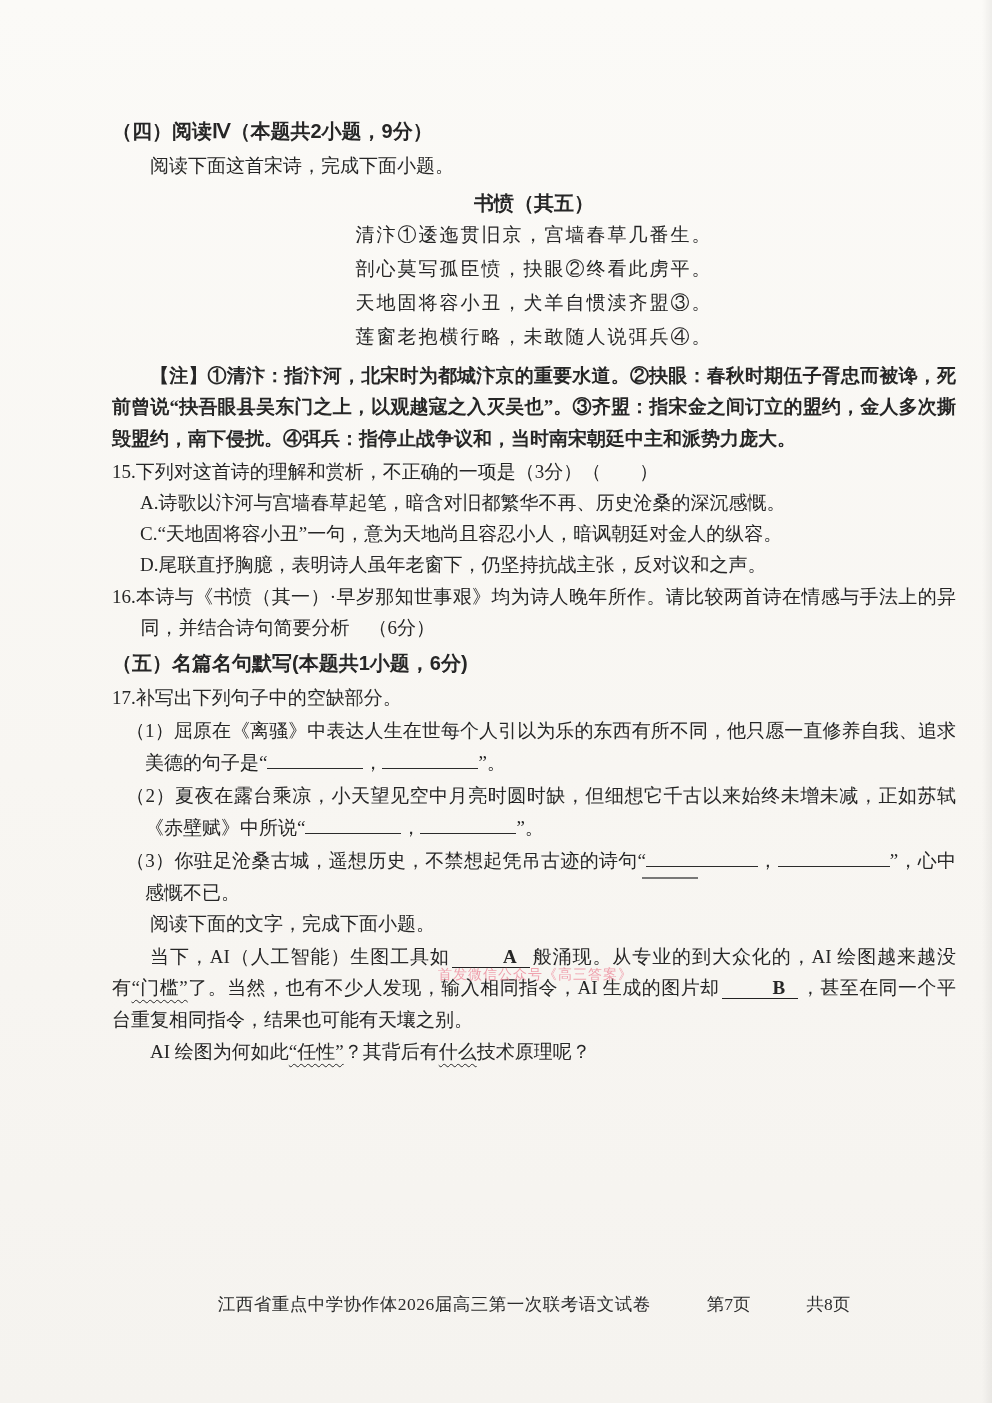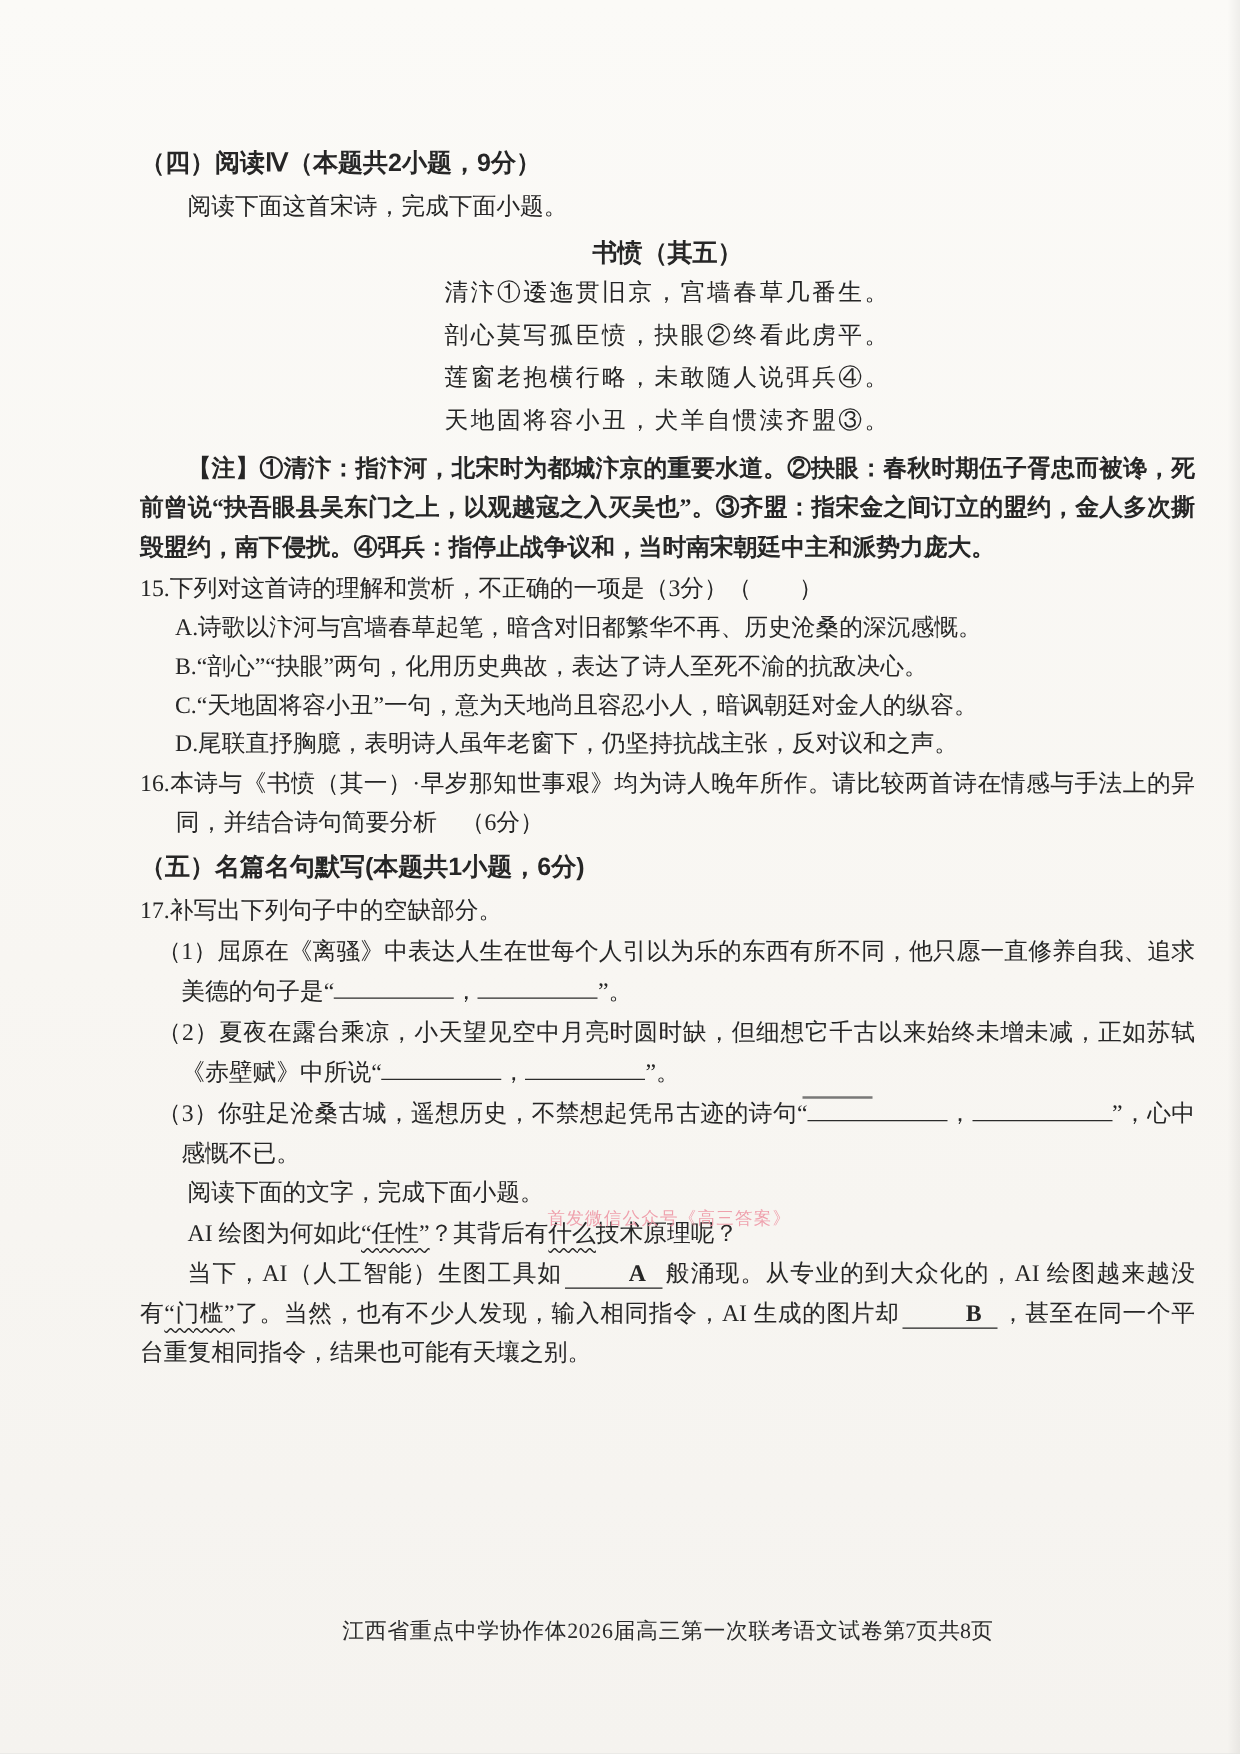--- a/index.html
+++ b/index.html
@@ -48,68 +48,67 @@
   .para { text-indent:2em; margin-top:1px; }
   .watermark {
     position:absolute; left:418px; top:966px;
     color:#ee93a2; font-size:14px; letter-spacing:1px; opacity:0.85;
     font-family:Liberation Serif, serif;
     margin-left:20px;
   }
   .artifact-line { position:absolute; left:642px; top:877px; width:56px; height:2px; background:#4d4d4d; opacity:.75; }
   .footer {
     position:absolute; left:112px; right:36px; top:1292px;
-    display:flex; justify-content:center; align-items:baseline; 
+    display:flex; justify-content:center; align-items:baseline; gap:56px;
     font-size:17.5px; color:#2b2b2b;
   }
   .footer .ftitle { letter-spacing:0.5px; }
 </style>
 </head>
 <body>
 
 <div class="page">
   <div class="content">
 
     <div class="hei sec-heading">（四）阅读Ⅳ（本题共2小题，9分）</div>
     <p class="indent2">阅读下面这首宋诗，完成下面小题。</p>
 
     <div>
       <div class="poem-title hei">书愤（其五）</div>
       <div class="poem-line">清汴①逶迤贯旧京，宫墙春草几番生。</div>
       <div class="poem-line">剖心莫写孤臣愤，抉眼②终看此虏平。</div>
+      <div class="poem-line">天地固将容小丑，犬羊自惯渎齐盟③。</div>
       <div class="poem-line">莲窗老抱横行略，未敢随人说弭兵④。</div>
-      <div class="poem-line">天地固将容小丑，犬羊自惯渎齐盟③。</div>
     </div>
 
     <p class="notes">【注】①清汴：指汴河，北宋时为都城汴京的重要水道。②抉眼：春秋时期伍子胥忠而被谗，死前曾说“抉吾眼县吴东门之上，以观越寇之入灭吴也”。③齐盟：指宋金之间订立的盟约，金人多次撕毁盟约，南下侵扰。④弭兵：指停止战争议和，当时南宋朝廷中主和派势力庞大。</p>
 
     <p class="stem">15.下列对这首诗的理解和赏析，不正确的一项是（3分）（　　）</p>
     <div>
       <div class="option">A.诗歌以汴河与宫墙春草起笔，暗含对旧都繁华不再、历史沧桑的深沉感慨。</div>
-      <div class="option">B.“剖心”“抉眼”两句，化用历史典故，表达了诗人至死不渝的抗敌决心。</div>
       <div class="option">C.“天地固将容小丑”一句，意为天地尚且容忍小人，暗讽朝廷对金人的纵容。</div>
       <div class="option">D.尾联直抒胸臆，表明诗人虽年老窗下，仍坚持抗战主张，反对议和之声。</div>
     </div>
 
     <p class="hang16">16.本诗与《书愤（其一）·早岁那知世事艰》均为诗人晚年所作。请比较两首诗在情感与手法上的异同，并结合诗句简要分析　（6分）</p>
 
     <div class="hei sec-heading">（五）名篇名句默写(本题共1小题，6分)</div>
     <p class="q17">17.补写出下列句子中的空缺部分。</p>
 
     <p class="hang-item"><span>（1）屈原在《离骚》中表达人生在世每个人引以为乐的东西有所不同，他只愿一直修养自我、追求美德的句子是“</span><span class="fill"></span><span>，</span><span class="fill"></span><span>”。</span></p>
 
     <p class="hang-item"><span>（2）夏夜在露台乘凉，小天望见空中月亮时圆时缺，但细想它千古以来始终未增未减，正如苏轼《赤壁赋》中所说“</span><span class="fill"></span><span>，</span><span class="fill"></span><span>”。</span></p>
 
     <p class="hang-item"><span>（3）你驻足沧桑古城，遥想历史，不禁想起凭吊古迹的诗句“</span><span class="fill wide"></span><span>，</span><span class="fill wide"></span><span>”，心中感慨不已。</span></p>
 
     <p class="indent2">阅读下面的文字，完成下面小题。</p>
 
+    <p class="para"><span>当下，AI（人工智能）生图工具如</span><span class="blank">A</span><span>般涌现。从专业的到大众化的，AI 绘图越来越没有</span><span class="wavy">“门槛”</span><span>了。当然，也有不少人发现，输入相同指令，AI 生成的图片却</span><span class="blank">B</span><span>，甚至在同一个平台重复相同指令，结果也可能有天壤之别。</span></p>
+
     <p class="para"><span>AI 绘图为何如此</span><span class="wavy">“任性”</span><span>？其背后有</span><span class="wavy">什么</span><span>技术原理呢？</span></p>
-
-    <p class="para"><span>当下，AI（人工智能）生图工具如</span><span class="blank">A</span><span>般涌现。从专业的到大众化的，AI 绘图越来越没有</span><span class="wavy">“门槛”</span><span>了。当然，也有不少人发现，输入相同指令，AI 生成的图片却</span><span class="blank">B</span><span>，甚至在同一个平台重复相同指令，结果也可能有天壤之别。</span></p>
 
 
   </div>
 
   <div class="artifact-line"></div>
   <div class="watermark">首发微信公众号《高三答案》</div>
 
   <div class="footer">
     <span class="ftitle">江西省重点中学协作体2026届高三第一次联考语文试卷</span>
     <span>第7页</span>

